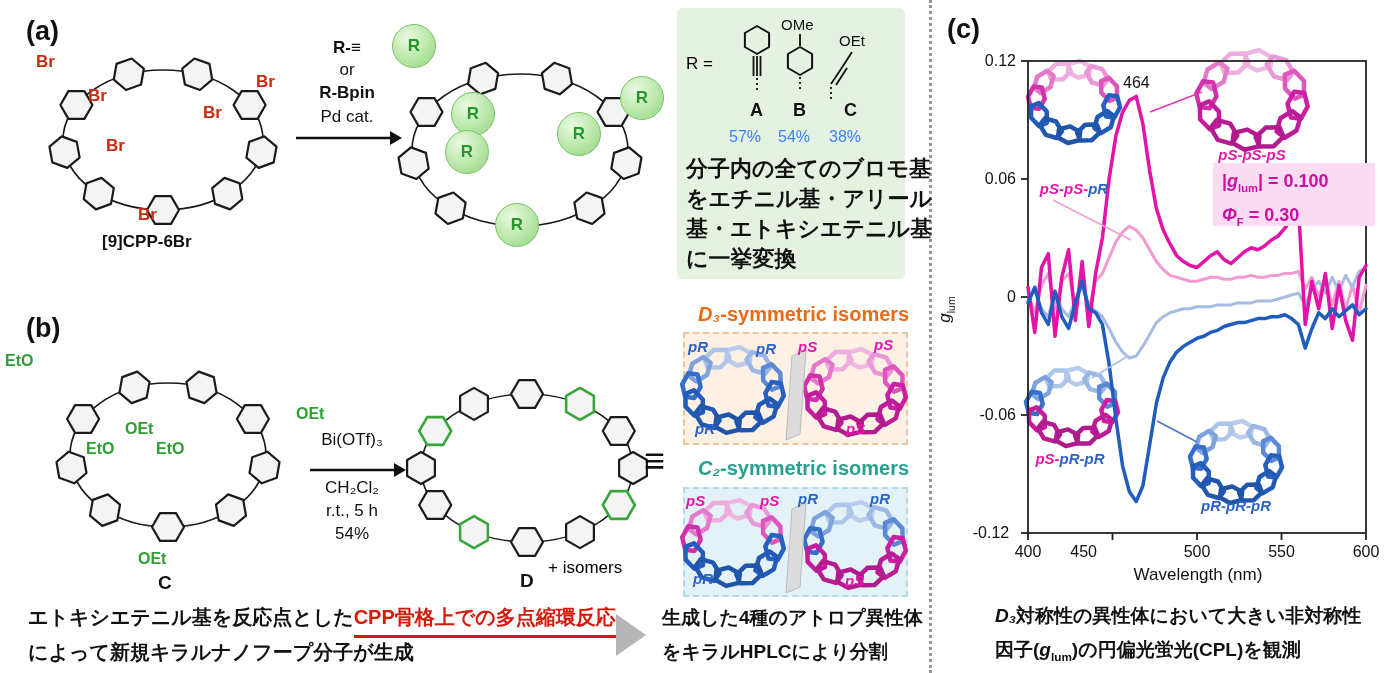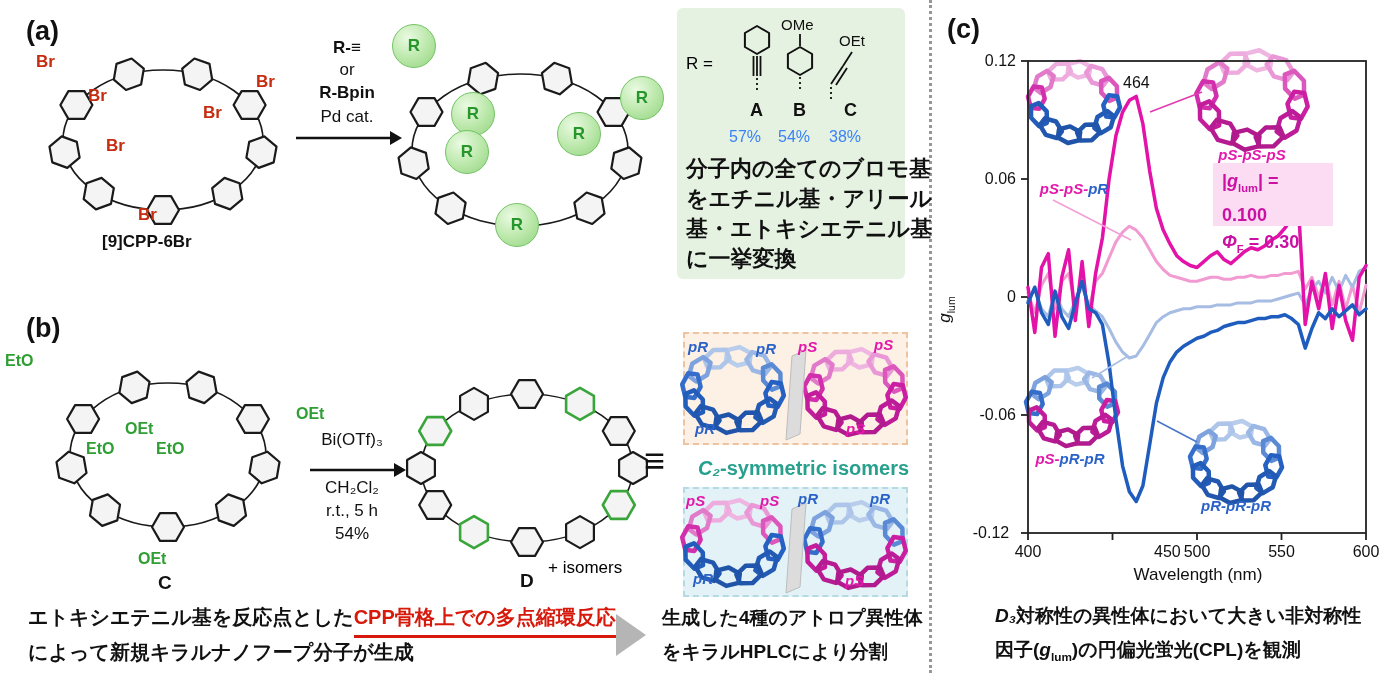--- a/index.html
+++ b/index.html
@@ -254,34 +254,35 @@
 
   <span class="abs mol-caption" style="left:158px;top:572px;font-size:19px;">C</span>
   <div class="abs cond" style="left:297px;top:430px;">Bi(OTf)₃</div>
   <div class="abs cond" style="left:297px;top:478px;">CH₂Cl₂</div>
   <div class="abs cond" style="left:297px;top:501px;">r.t., 5 h</div>
   <div class="abs cond" style="left:297px;top:524px;">54%</div>
   <span class="abs" style="left:548px;top:558px;font-size:17px;">+ isomers</span>
   <span class="abs mol-caption" style="left:520px;top:570px;font-size:19px;">D</span>
   <span class="abs equiv" style="left:644px;top:440px;">≡</span>
 
+  <span class="abs iso-title" style="left:698px;top:303px;color:#ed6a13;"><span class="it">D₃</span><span>-symmetric isomers</span></span>
   <span class="abs iso-title" style="left:698px;top:457px;color:#28a08e;"><span class="it">C₂</span><span>-symmetric isomers</span></span>
 
   <div class="abs caption jp20" style="left:28px;top:604px;"><span>エトキシエテニル基を反応点とした</span><span class="red-seg">CPP骨格上での多点縮環反応</span></div>
   <div class="abs caption jp20" style="left:28px;top:639px;">によって新規キラルナノフープ分子が生成</div>
   <div class="abs tri-right" style="left:616px;top:614px;"></div>
   <div class="abs caption jp19" style="left:662px;top:605px;">生成した4種のアトロプ異性体</div>
   <div class="abs caption jp19" style="left:662px;top:639px;">をキラルHPLCにより分割</div>
   <div class="abs caption jp19" style="left:995px;top:637px;"><span>因子(</span><span class="it">g</span><sub>lum</sub><span>)の円偏光蛍光(CPL)を観測</span></div>
   <div class="abs caption jp19" style="left:995px;top:603px;"><span class="it">D₃</span><span>対称性の異性体において大きい非対称性</span></div>
 
   <span class="abs ann-464" style="left:1123px;top:74px;">464</span>
   <div class="abs axis-title" style="left:1123px;top:565px;width:150px;text-align:center;">Wavelength (nm)</div>
   <div class="abs axis-title" style="left:916px;top:282px;width:60px;transform:rotate(-90deg);transform-origin:center;"><span class="it">g</span><sub>lum</sub></div>
-  <div class="abs info-box" style="left:1213px;top:163px;width:120px;height:63px;">
+  <div class="abs info-box" style="left:1213px;top:163px;width:162px;height:63px;">
     <div><span>|</span><span class="it">g</span><sub>lum</sub><span>| = 0.100</span></div>
     <div><span class="it">Φ</span><sub>F</sub><span> = 0.30</span></div>
   </div>
 
 <span class="abs br-label" style="left: 36px; top: 52px;">Br</span>
     <span class="abs br-label" style="left: 88px; top: 86px;">Br</span>
     <span class="abs br-label" style="left: 106px; top: 136px;">Br</span>
     <span class="abs br-label" style="left: 256px; top: 72px;">Br</span>
     <span class="abs br-label" style="left: 203px; top: 103px;">Br</span>
     <span class="abs br-label" style="left: 138px; top: 205px;">Br</span>
@@ -308,21 +309,21 @@
     <span class="abs ps-label" style="left: 693px; top: 570px; color: rgb(43, 98, 200);">pR</span>
     <span class="abs ps-label" style="left: 798px; top: 490px; color: rgb(43, 98, 200);">pR</span>
     <span class="abs ps-label" style="left: 870px; top: 490px; color: rgb(43, 98, 200);">pR</span>
     <span class="abs ps-label" style="left: 845px; top: 572px; color: rgb(227, 24, 171);">pS</span>
     <span class="abs tick-label" style="left: 966px; top: 52px; width: 50px; text-align: right;">0.12</span>
     <span class="abs tick-label" style="left: 966px; top: 170px; width: 50px; text-align: right;">0.06</span>
     <span class="abs tick-label" style="left: 966px; top: 288px; width: 50px; text-align: right;">0</span>
     <span class="abs tick-label" style="left: 966px; top: 406px; width: 50px; text-align: right;">-0.06</span>
     <span class="abs tick-label" style="left: 966px; top: 524px; width: 50px; text-align: center;">-0.12</span>
     <span class="abs tick-label" style="left: 1008px; top: 543px; width: 40px; text-align: center;">400</span>
-    <span class="abs tick-label" style="left: 1154px; top: 543px; width: 40px; text-align: left;">450</span>
+    <span class="abs tick-label" style="left: 1057px; top: 543px; width: 40px; text-align: right;">450</span>
     <span class="abs tick-label" style="left: 1177px; top: 543px; width: 40px; text-align: center;">500</span>
     <span class="abs tick-label" style="left: 1261.5px; top: 543px; width: 40px; text-align: center;">550</span>
     <span class="abs tick-label" style="left: 1346px; top: 543px; width: 40px; text-align: center;">600</span>
     <div class="abs series-label" style="left: 1197px; top: 146px; width: 110px;"><span style="color: rgb(227, 24, 171);">pS</span><span style="color: rgb(227, 24, 171);">-</span><span style="color: rgb(227, 24, 171);">pS</span><span style="color: rgb(227, 24, 171);">-</span><span style="color: rgb(227, 24, 171);">pS</span></div>
     <div class="abs series-label" style="left: 1019px; top: 180px; width: 110px;"><span style="color: rgb(227, 24, 171);">pS</span><span style="color: rgb(227, 24, 171);">-</span><span style="color: rgb(227, 24, 171);">pS</span><span style="color: rgb(227, 24, 171);">-</span><span style="color: rgb(43, 98, 200);">pR</span></div>
     <div class="abs series-label" style="left: 1015px; top: 450px; width: 110px;"><span style="color: rgb(227, 24, 171);">pS</span><span style="color: rgb(227, 24, 171);">-</span><span style="color: rgb(43, 98, 200);">pR</span><span style="color: rgb(43, 98, 200);">-</span><span style="color: rgb(43, 98, 200);">pR</span></div>
     <div class="abs series-label" style="left: 1181px; top: 497px; width: 110px;"><span style="color: rgb(43, 98, 200);">pR</span><span style="color: rgb(43, 98, 200);">-</span><span style="color: rgb(43, 98, 200);">pR</span><span style="color: rgb(43, 98, 200);">-</span><span style="color: rgb(43, 98, 200);">pR</span></div>
   </div>
 
 </body></html>

